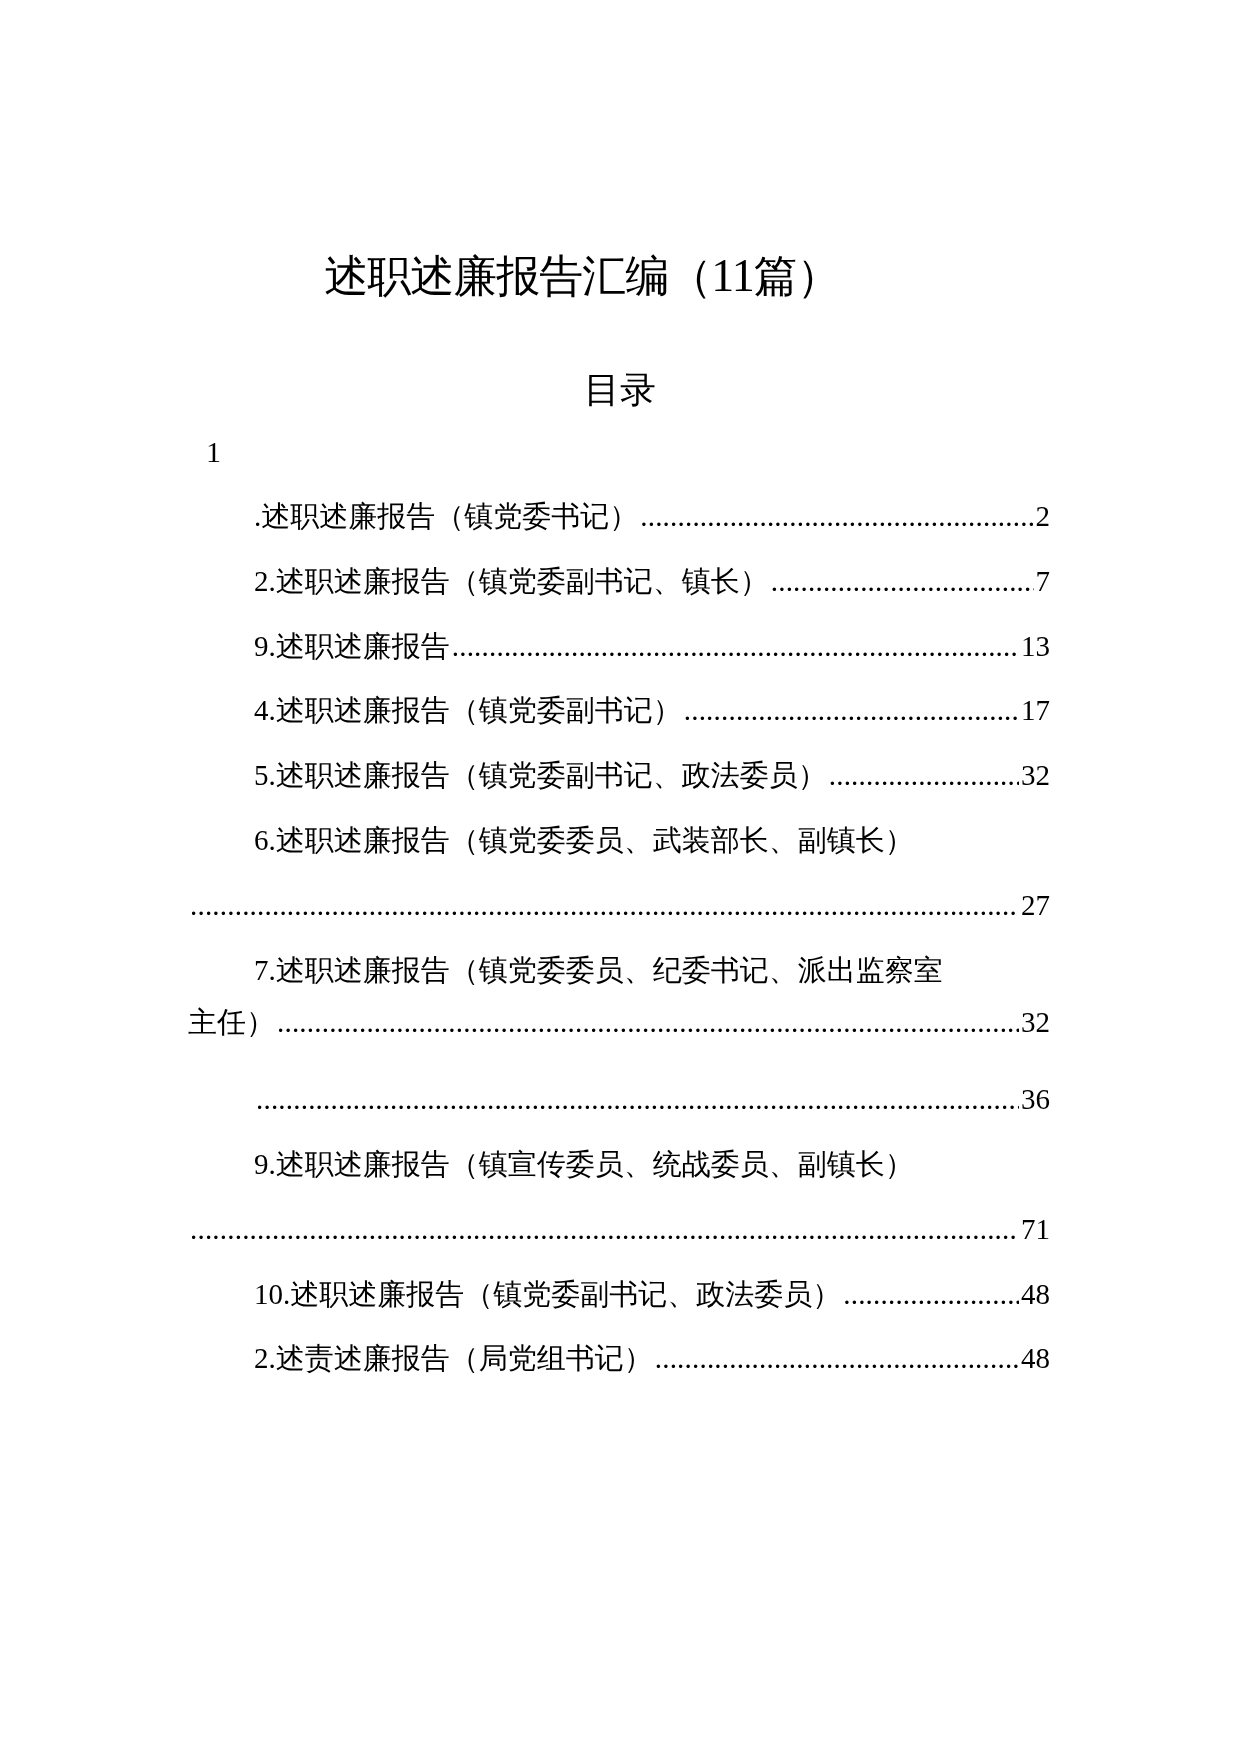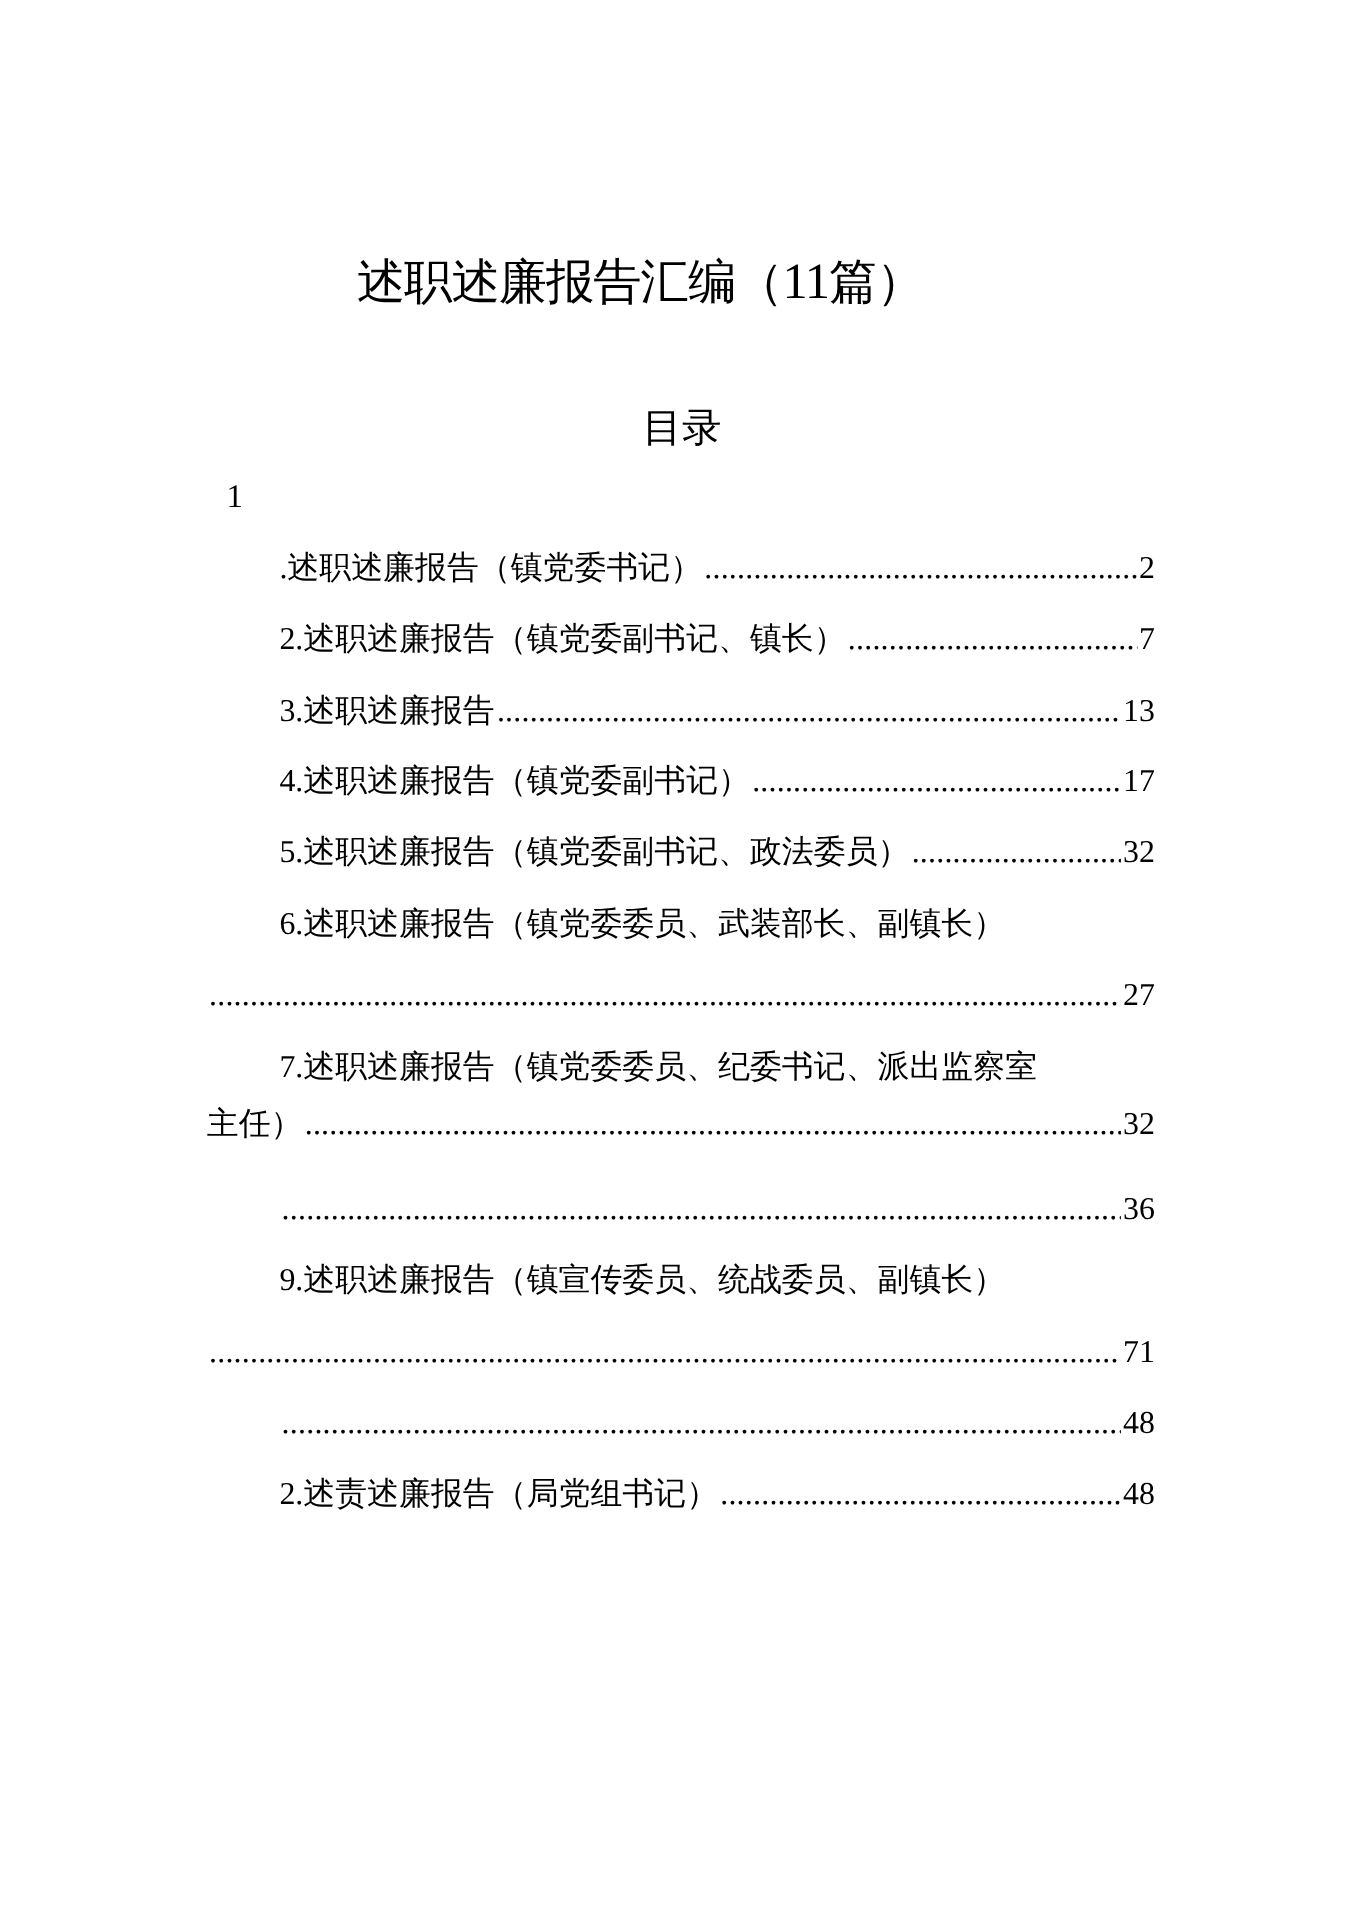--- a/index.html
+++ b/index.html
@@ -1,19 +1,19 @@
 <!DOCTYPE html>
 <html><head>
 <meta charset="utf-8">
 <style>
   html, body { margin: 0; padding: 0; background: #ffffff; }
   body { width: 1240px; height: 1754px; position: relative; overflow: hidden; color: #000; }
   .page { position: absolute; left: 0; top: 0; width: 1240px; height: 1754px; background: #fff; }
   .doc-title {
-    position: absolute; left: 0; width: 1164px; top: 224px; text-align: center;
+    position: absolute; left: 0; width: 1164px; top: 244px; text-align: center;
     font-family: "DejaVu Sans", sans-serif; font-size: 44px; line-height: 64px;
     letter-spacing: -1px;
   }
   .doc-title .num { font-family: "Liberation Serif", serif; font-size: 46px; }
   .toc-heading {
     position: absolute; left: 0; width: 1240px; top: 358px; text-align: center;
     font-family: "DejaVu Sans", sans-serif; font-size: 36px; line-height: 64px;
   }
   .stray-num {
     position: absolute; left: 206px; top: 432px;
@@ -56,21 +56,21 @@
       <span class="page-num">2</span>
     </div>
 
     <div class="toc-line indent" style="top:559px">
       <span class="label">2.述职述廉报告（镇党委副书记、镇长）</span>
       <span class="leader"></span>
       <span class="page-num">7</span>
     </div>
 
     <div class="toc-line indent" style="top:624px">
-      <span class="label">3.述职述廉报告</span>
+      <span class="label">9.述职述廉报告</span>
       <span class="leader"></span>
       <span class="page-num">13</span>
     </div>
 
     <div class="toc-line indent" style="top:688px">
       <span class="label">4.述职述廉报告（镇党委副书记）</span>
       <span class="leader"></span>
       <span class="page-num">17</span>
     </div>
 
@@ -109,20 +109,21 @@
       <span class="label">9.述职述廉报告（镇宣传委员、统战委员、副镇长）</span>
 
     </div>
     <div class="toc-line" style="top:1207px">
       <span class="label"></span>
       <span class="leader"></span>
       <span class="page-num">71</span>
     </div>
 
     <div class="toc-line indent" style="top:1272px">
+      <span class="label">10.述职述廉报告（镇党委副书记、政法委员）</span>
       <span class="leader"></span>
       <span class="page-num">48</span>
     </div>
 
     <div class="toc-line indent" style="top:1336px">
       <span class="label">2.述责述廉报告（局党组书记）</span>
       <span class="leader"></span>
       <span class="page-num">48</span>
     </div>
 

